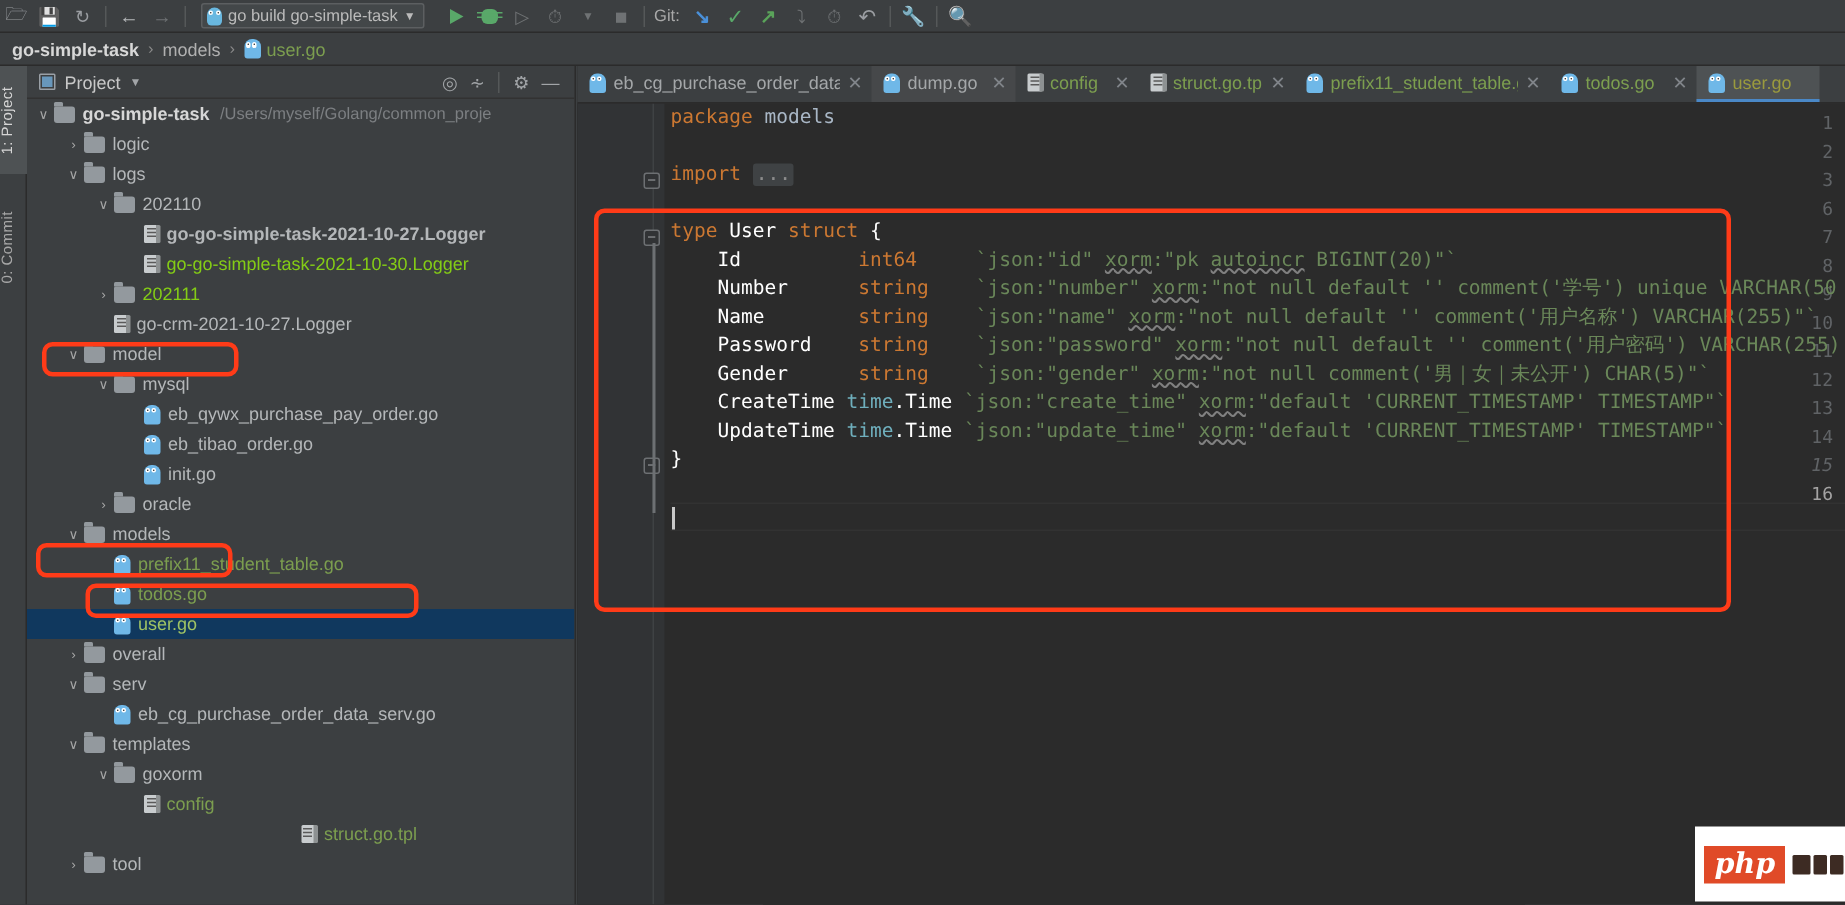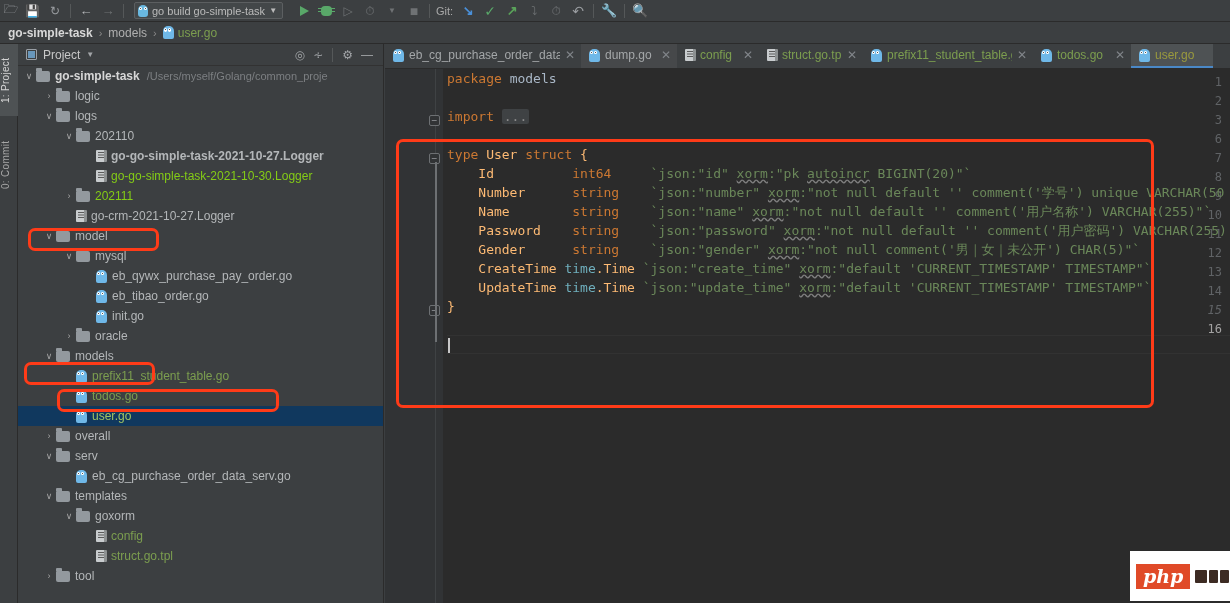--- a/index.html
+++ b/index.html
@@ -203,21 +203,21 @@
 
   .codetext {
     position: absolute; left: 62px; top: 0; width: 783px; height: 534px;
     font-family: "DejaVu Sans Mono", monospace; font-size: 13px; line-height: 19px;
     white-space: pre; color: #a9b7c6;
   }
   .cl { height: 19px; white-space: pre; }
   .k-kw { color: #cc7832; }
   .k-type { color: #cc7832; }
   .k-str { color: #6a8759; }
-  .k-id { color: #fdba74; }
+  .k-id { color: #ffffff; }
   .k-pkg { color: #a9b7c6; }
   .k-time { color: #6fafbd; }
   .k-dots {
     background: #3f4244; color: #8c8c8c; border-radius: 2px; padding: 0 2px;
   }
   .squiggle { text-decoration: underline wavy #808080; text-decoration-skip-ink: none; }
   .caret-line {
     position: absolute; left: 62px; width: 783px; height: 19px;
     border-top: 1px solid #323232; border-bottom: 1px solid #323232;
   }
@@ -427,21 +427,21 @@
         <div class="trow" style="padding-left: 44px;">
           <span class="chev">∨</span>
           <span class="folder"></span>
           <span class="tlabel c-gray">goxorm</span>
         </div>
         <div class="trow" style="padding-left: 64px;">
           <span class="chev none">&nbsp;</span>
           <span class="txtfile"></span>
           <span class="tlabel c-green">config</span>
         </div>
-        <div class="trow" style="padding-left: 64px;">
+        <div class="trow" style="padding-left: 64px; justify-content: center;">
           <span class="chev none">&nbsp;</span>
           <span class="txtfile"></span>
           <span class="tlabel c-green">struct.go.tpl</span>
         </div>
         <div class="trow" style="padding-left: 24px;">
           <span class="chev">›</span>
           <span class="folder"></span>
           <span class="tlabel c-gray">tool</span>
         </div>
       </div>

